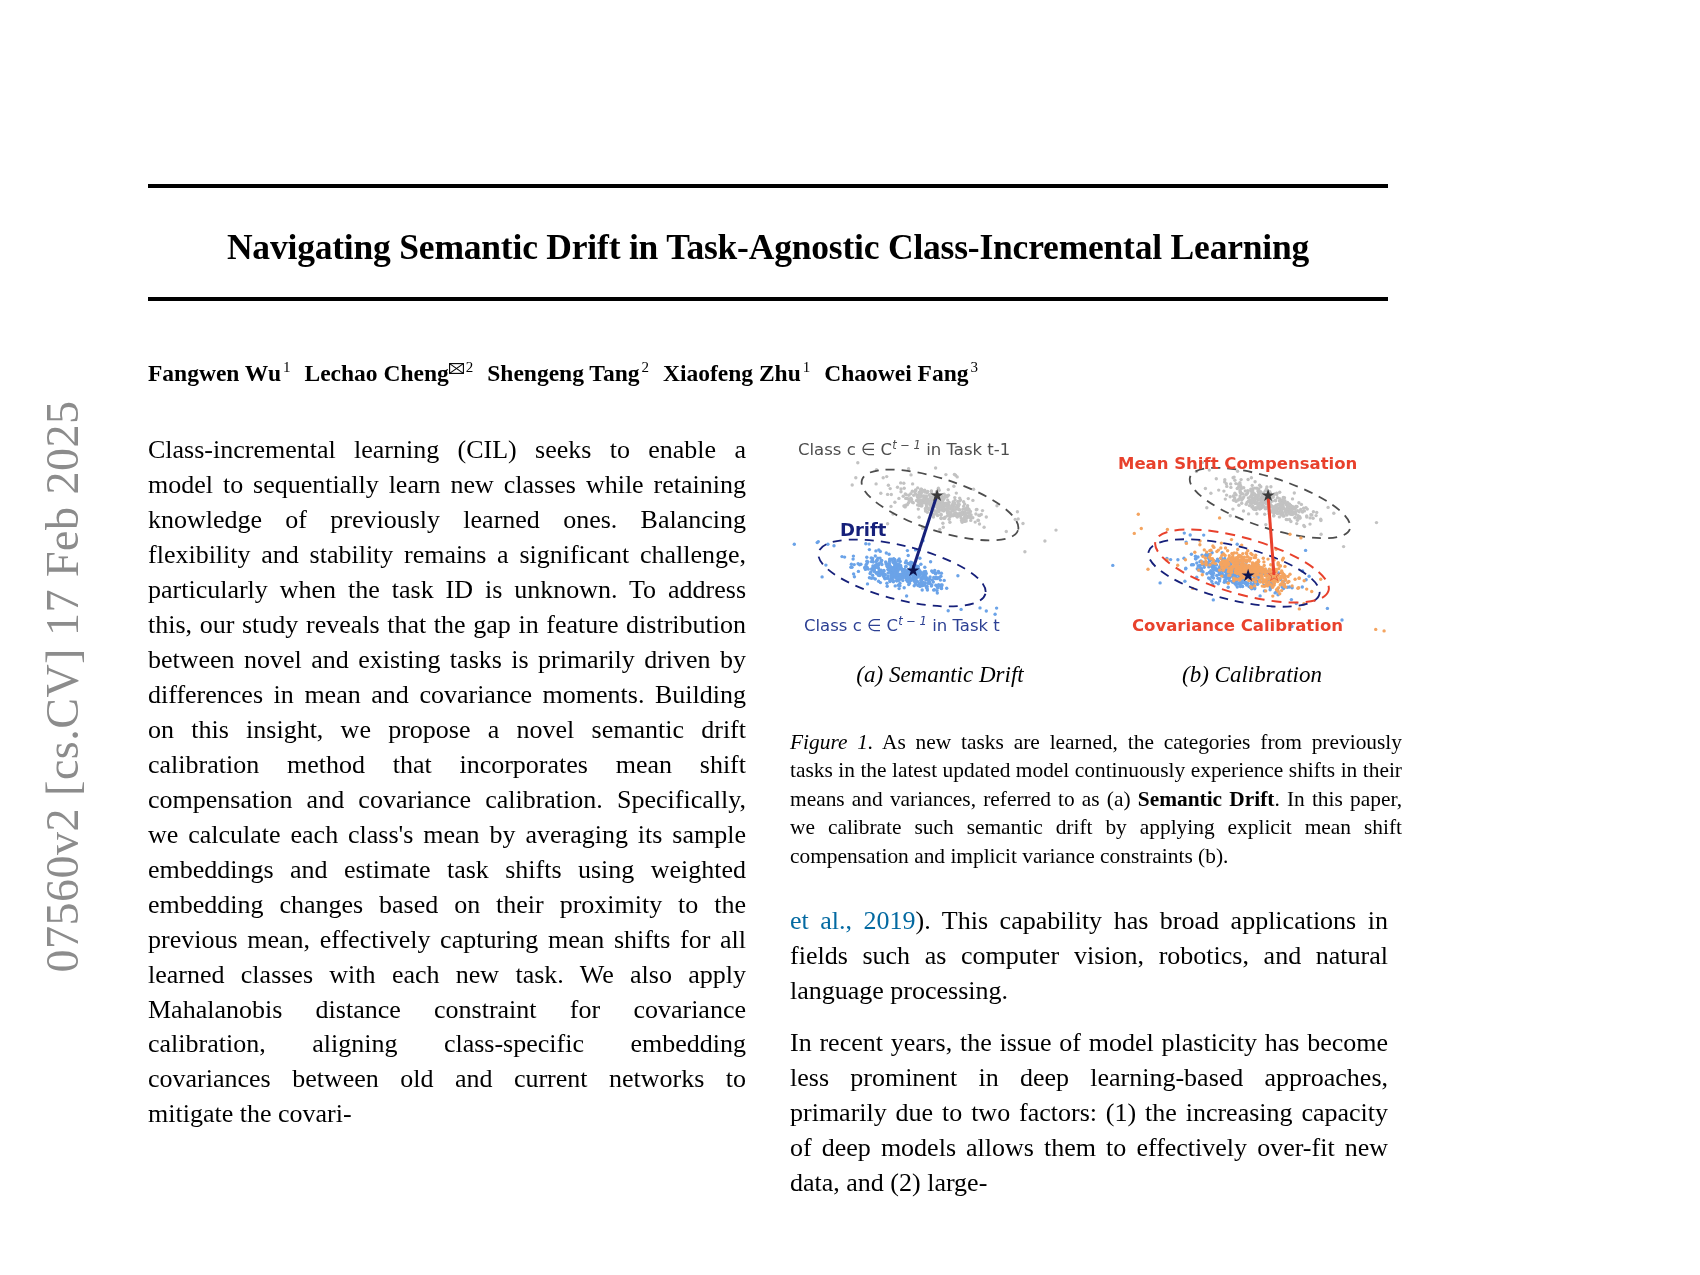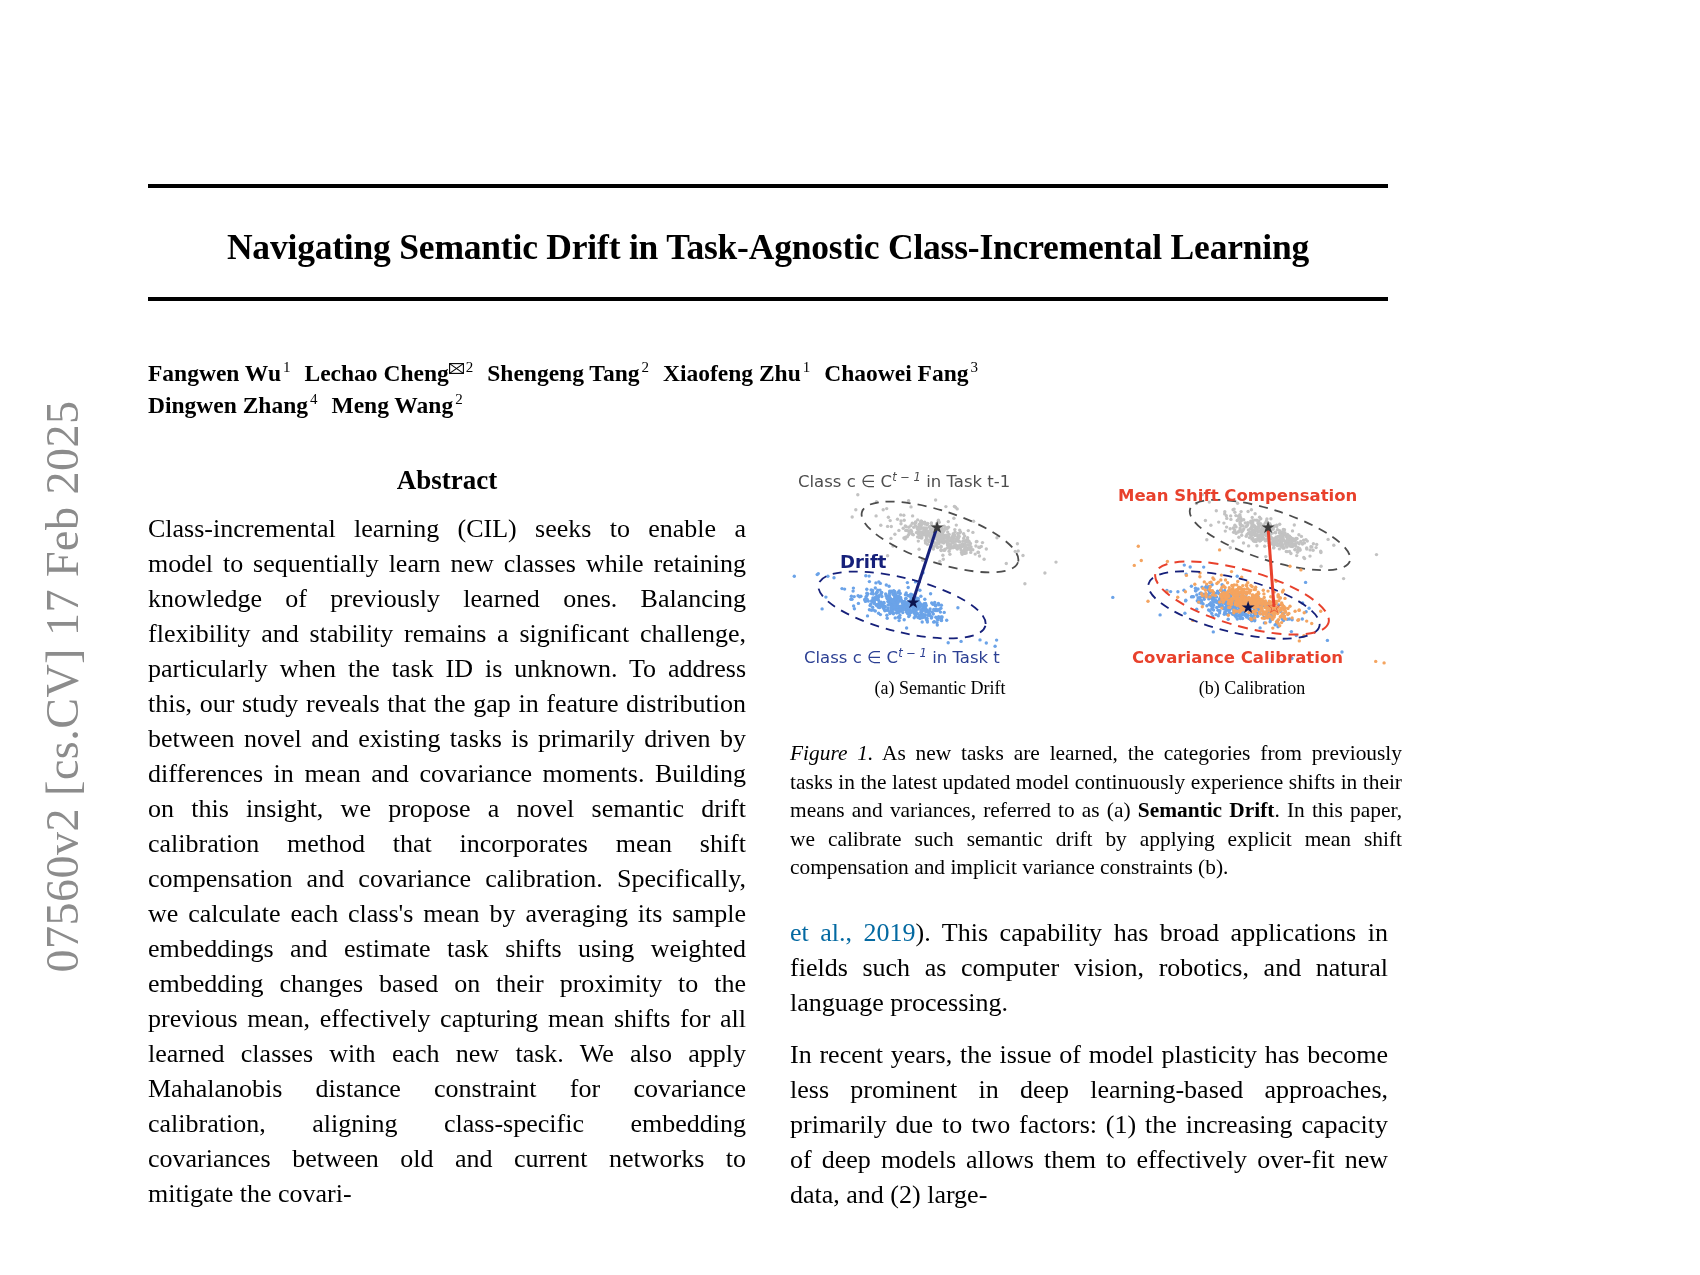--- a/index.html
+++ b/index.html
@@ -122,22 +122,23 @@
     position: absolute;
     top: 0;
     width: 300px;
     height: 212px;
   }
   #panel-a { left: 0; }
   #panel-b { left: 312px; }
 
   #subcaptions {
     display: flex;
-    margin-top: 1px;
-    font-size: 18px;
+    margin-top: 17px;
+    font-size: 23px;
+    font-style: italic;
   }
   #subcaptions .sc {
     width: 300px;
     text-align: center;
   }
   #subcaptions .sc:first-child { margin-right: 12px; }
 
   #figure-caption {
     margin-top: 40px;
     font-size: 21.4px;
@@ -163,29 +164,25 @@
   <div class="rule" id="title-rule-bottom"></div>
 
   <div id="authors">
     <div>
       <span class="author"><span>Fangwen Wu</span><sup class="aff">1</sup></span><span class="gap"></span><span class="author"><span>Lechao Cheng</span><span class="env-icon"><svg width="15" height="11" viewBox="0 0 15 11">
               <rect x="0.6" y="0.6" width="13.8" height="9.8" fill="none" stroke="#000" stroke-width="1.1"></rect>
               <line x1="0.6" y1="0.6" x2="14.4" y2="10.4" stroke="#000" stroke-width="1.1"></line>
               <line x1="14.4" y1="0.6" x2="0.6" y2="10.4" stroke="#000" stroke-width="1.1"></line>
             </svg></span><sup class="aff">2</sup></span><span class="gap"></span><span class="author"><span>Shengeng Tang</span><sup class="aff">2</sup></span><span class="gap"></span><span class="author"><span>Xiaofeng Zhu</span><sup class="aff">1</sup></span><span class="gap"></span><span class="author"><span>Chaowei Fang</span><sup class="aff">3</sup></span>
     </div>
-    <div>
-      <span class="author"><span>Dingwen Zhang</span><sup class="aff">4</sup></span><span class="gap"></span><span class="author"><span>Meng Wang</span><sup class="aff">2</sup></span>
-    </div>
   </div>
 
   <div id="columns">
 
     <div class="col">
-      <div id="abstract-heading">Abstract</div>
       <div class="body-text">
         <p>Class-incremental learning (CIL) seeks to enable a model to sequentially learn new classes while retaining knowledge of previously learned ones. Balancing flexibility and stability remains a significant challenge, particularly when the task ID is unknown. To address this, our study reveals that the gap in feature distribution between novel and existing tasks is primarily driven by differences in mean and covariance moments. Building on this insight, we propose a novel semantic drift calibration method that incorporates mean shift compensation and covariance calibration. Specifically, we calculate each class's mean by averaging its sample embeddings and estimate task shifts using weighted embedding changes based on their proximity to the previous mean, effectively capturing mean shifts for all learned classes with each new task. We also apply Mahalanobis distance constraint for covariance calibration, aligning class-specific embedding covariances between old and current networks to mitigate the covari-</p>
       </div>
     </div>
 
     <div class="col">
 
       <div id="figure-block">
 
         <div id="figure-panels">

